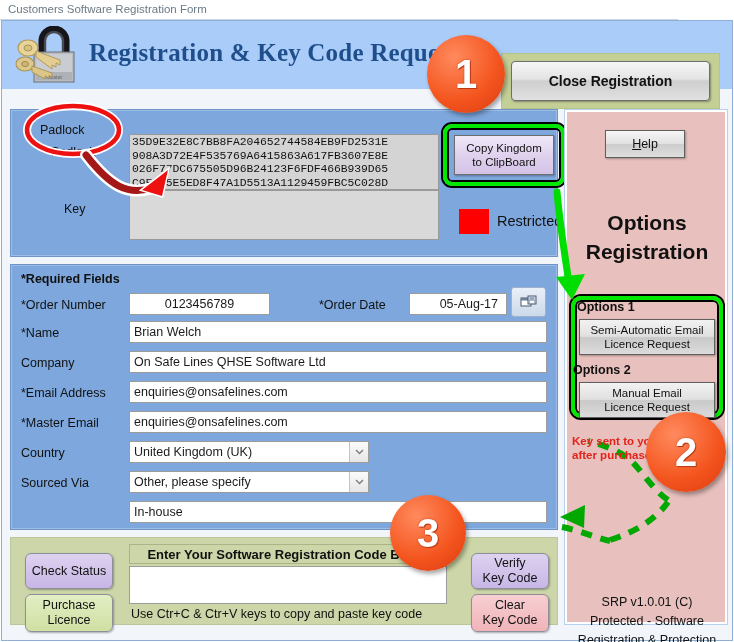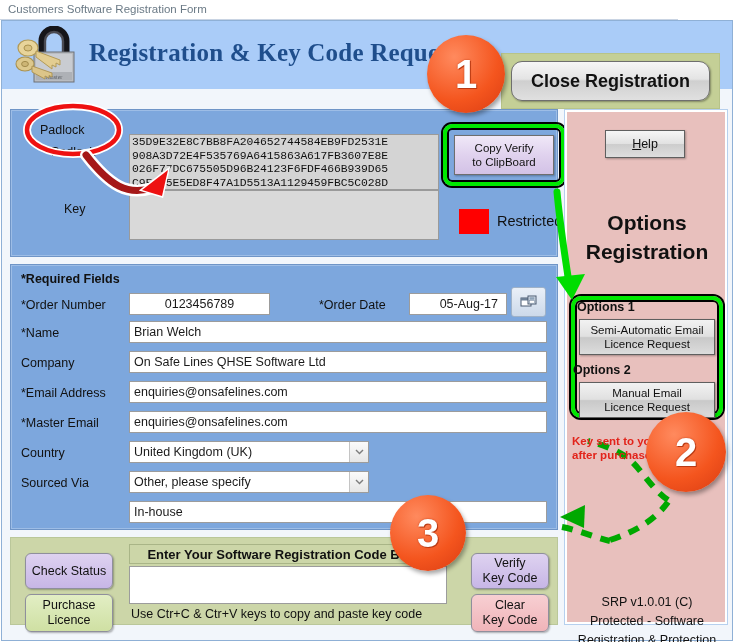--- a/index.html
+++ b/index.html
@@ -57,23 +57,23 @@
     position: absolute; left: 499px; top: 32px;
     width: 219px; height: 56px;
     background: #c4cf96;
     border: 1px solid #b7c389;
     padding: 7px 9px;
   }
   .close-reg-btn {
     width: 100%; height: 100%;
     background: linear-gradient(to bottom,#f6f6f6 0%, #e4e4e4 45%, #cfcfcf 50%, #e0e0e0 100%);
     border: 1px solid #6e6e6e;
-    border-radius: 11px;
+    border-radius: 4px;
     font-family: "Liberation Sans", sans-serif;
-    font-size: 18px; font-weight: bold; color: #111;
+    font-size: 14px; font-weight: bold; color: #111;
     box-shadow: 1px 1px 2px rgba(0,0,0,0.35);
     cursor: pointer;
   }
 
   
   .panel-pad {
     position: absolute; left: 8px; top: 88px; width: 548px; height: 148px;
     background: #7da7dd;
     border: 1px solid #6f95c7;
     box-shadow: inset 0 0 0 1px #9dbde6;
@@ -328,21 +328,21 @@
 
       <div class="padlock-code">35D9E32E8C7BB8FA204652744584EB9FD2531E
 908A3D72E4F535769A6415863A617FB3607E8E
 026F77DC675505D96B24123F6FDF466B939D65
 C9F495E5ED8F47A1D5513A1129459FBC5C028D</div>
       <div class="key-box"></div>
 
       <div class="copy-pad-outline"></div>
       <div class="copy-pad-btn">
         <span>
-          <span>Copy Verify</span><br>
+          <span>Copy Kingdom</span><br>
           <span>to ClipBoard</span>
         </span>
       </div>
 
       <div class="restricted-sq"></div>
       <div class="restricted-lbl">Restricted</div>
     </div>
 
     <div class="panel-form">
       <div class="req-fields">*Required Fields</div>

